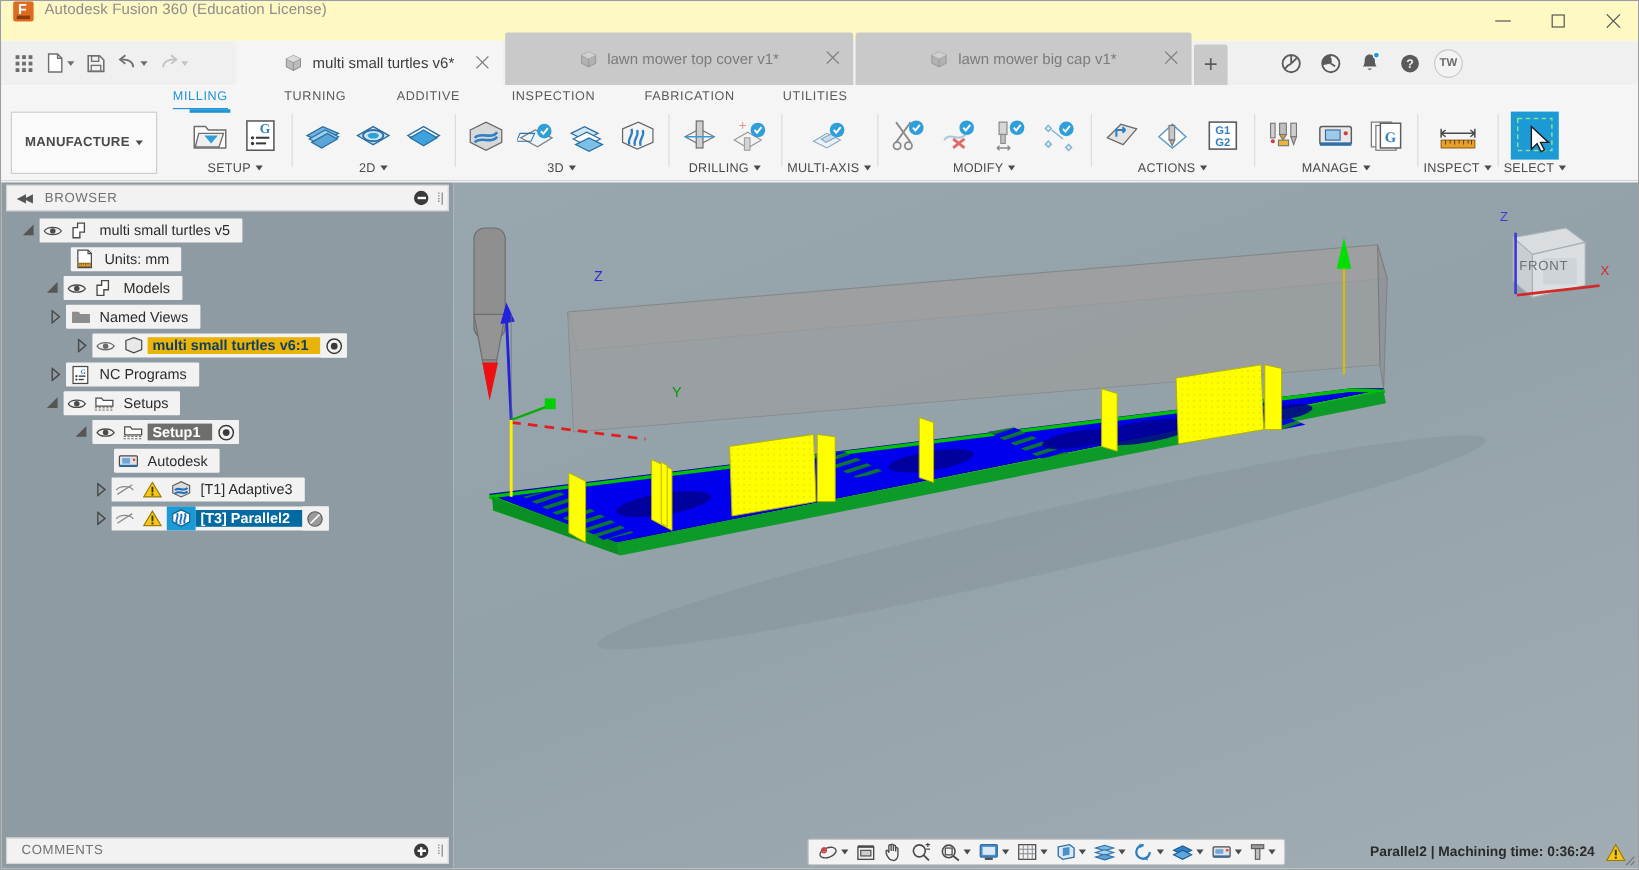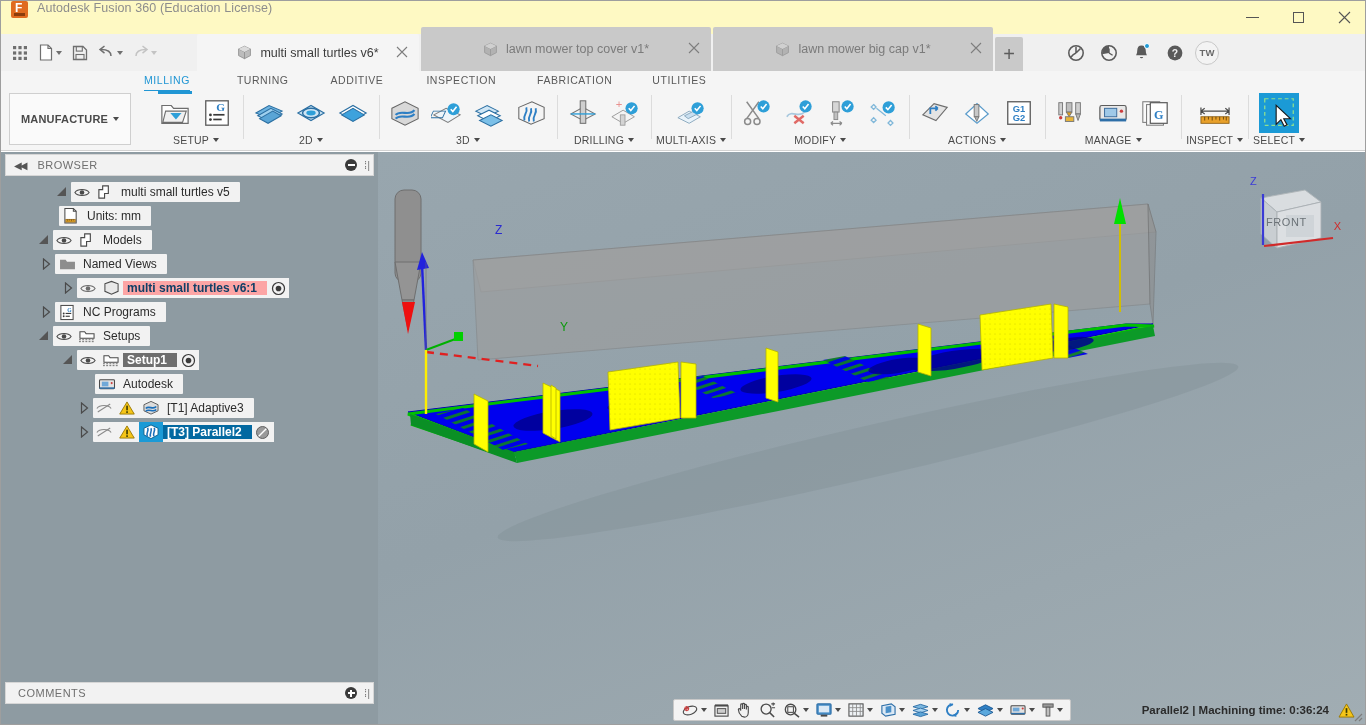--- a/index.html
+++ b/index.html
@@ -222,34 +222,34 @@
   .eye {
     width: 22px; height: 20px; display: flex; align-items: center; justify-content: center;
     flex: none;
   }
   .ticon-slot {
     width: 24px; height: 20px; display: flex; align-items: center; justify-content: center;
     flex: none;
   }
   .tlabel { padding: 0 10px 0 4px; white-space: nowrap; font-size: 12px; }
   .tlabel.sel-blue {
-    background: #fca5a5; color: #103f66; font-weight: bold;
+    background: #eab308; color: #103f66; font-weight: bold;
   }
   .tlabel.sel-dark {
     background: #6e6e6e; color: #ffffff; font-weight: bold;
   }
   .tlabel.sel-strong {
     background: #0369a1; color: #ffffff; font-weight: bold;
   }
   .tbadge {
     width: 22px; height: 20px; display: flex; align-items: center; justify-content: center;
     flex: none; background: #f2f2f2;
   }
   .comments {
-    position: absolute; left: 4px; bottom: 20px; right: 4px; height: 22px;
+    position: absolute; left: 4px; bottom: 4px; right: 4px; height: 22px;
     background: #f2f2f2; border: 1px solid #d6d6d6;
     display: flex; align-items: center;
   }
   .comments-title { font-size: 11px; color: #6f6f6f; letter-spacing: .5px; margin-left: 12px; }
 
   
   .viewport {
     position: absolute; left: 377px; top: 151px; right: 0; bottom: 0;
     background: linear-gradient(160deg, #98a6ae 0%, #93a1a9 45%, #a1adb3 100%);
     overflow: hidden;
@@ -741,21 +741,21 @@
       <span class="hdr-right">
         <span class="circle-btn">
             <span class="bar"></span>
           </span>
         <span class="grip">⁞|</span>
       </span>
     </div>
 
     <div class="tree">
 
-      <div class="trow" style="padding-left:52px;">
+      <div class="trow" style="padding-left:14px;">
         <span class="twist">
             <span class="tri-open"></span>
           </span>
         <span class="tchip">
           <span class="eye">
             <svg width="16" height="11" viewBox="0 0 18 12">
                 <path d="M1 6 C4 1.5 14 1.5 17 6 C14 10.5 4 10.5 1 6 Z" fill="none" stroke="#4a4a4a" stroke-width="1.2"></path>
                 <circle cx="9" cy="6" r="2.6" fill="#4a4a4a"></circle>
               </svg>
           </span>

